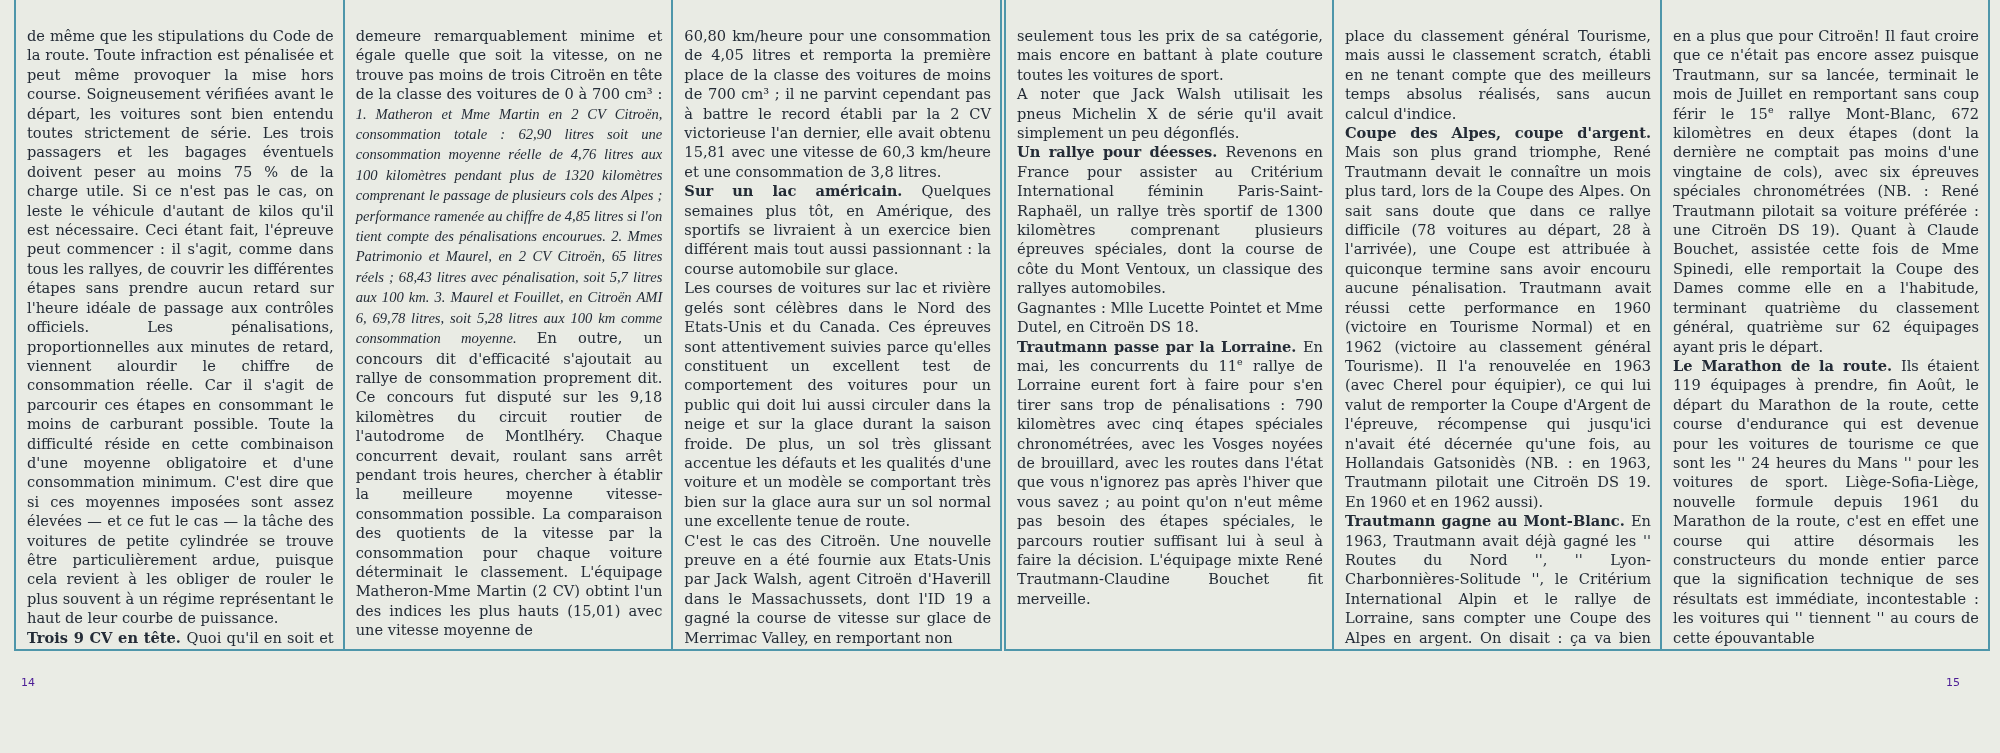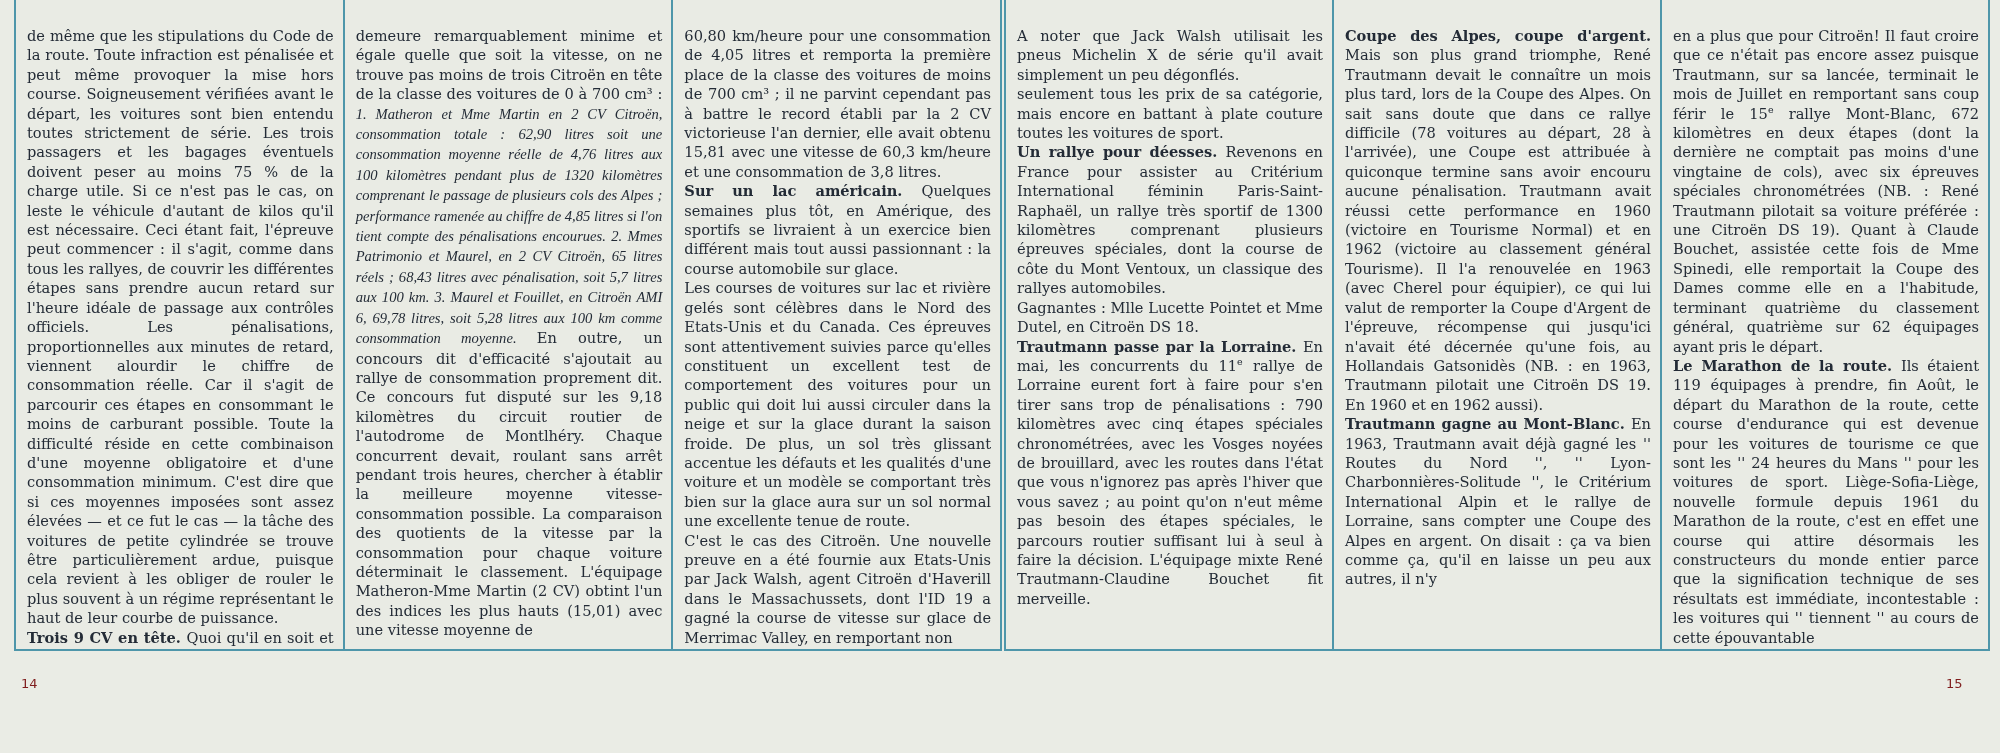--- a/index.html
+++ b/index.html
@@ -33,22 +33,22 @@
   .col + .col{border-left:2px solid #4e96aa;}
   .para{margin:0;}
   .normal{font-style:normal;font-weight:400;}
   .bold{font-weight:700;}
   .italic{font-style:italic;font-family:Liberation Serif, serif;}
   .sup{vertical-align:super;font-size:9.5px;line-height:0;}
   .pagenum{
     position:absolute;
     top:676px;
     font-family:"DejaVu Sans", sans-serif;
-    font-size:13px;
-    color:#7f1d1d;
+    font-size:11px;
+    color:#4c1d95;
   }
   .pagenum-left{left:21px;}
   .pagenum-right{left:1946px;}
 </style>
 </head>
 <body>
 
 <div class="sheet">
 
   <div class="page page-left">
@@ -62,27 +62,28 @@
     <div class="col">
         <div class="para"><span class="normal">60,80 km/heure pour une consommation de 4,05 litres et remporta la première place de la classe des voitures de moins de 700 cm³ ; il ne parvint cependant pas à battre le record établi par la 2 CV victorieuse l'an dernier, elle avait obtenu 15,81 avec une vitesse de 60,3 km/heure et une consommation de 3,8 litres.</span></div>
         <div class="para"><span class="bold">Sur un lac américain. </span><span class="normal">Quelques semaines plus tôt, en Amérique, des sportifs se livraient à un exercice bien différent mais tout aussi passionnant : la course automobile sur glace.</span></div>
         <div class="para"><span class="normal">Les courses de voitures sur lac et rivière gelés sont célèbres dans le Nord des Etats-Unis et du Canada. Ces épreuves sont attentivement suivies parce qu'elles constituent un excellent test de comportement des voitures pour un public qui doit lui aussi circuler dans la neige et sur la glace durant la saison froide. De plus, un sol très glissant accentue les défauts et les qualités d'une voiture et un modèle se comportant très bien sur la glace aura sur un sol normal une excellente tenue de route.</span></div>
         <div class="para"><span class="normal">C'est le cas des Citroën. Une nouvelle preuve en a été fournie aux Etats-Unis par Jack Walsh, agent Citroën d'Haverill dans le Massachussets, dont l'ID 19 a gagné la course de vitesse sur glace de Merrimac Valley, en remportant non</span></div>
       </div>
   </div>
 
   <div class="page page-right">
     <div class="col">
+        <div class="para"><span class="normal">seulement tous les prix de sa catégorie, mais encore en battant à plate couture toutes les voitures de sport.</span></div>
         <div class="para"><span class="normal">A noter que Jack Walsh utilisait les pneus Michelin X de série qu'il avait simplement un peu dégonflés.</span></div>
-        <div class="para"><span class="normal">seulement tous les prix de sa catégorie, mais encore en battant à plate couture toutes les voitures de sport.</span></div>
         <div class="para"><span class="bold">Un rallye pour déesses. </span><span class="normal">Revenons en France pour assister au Critérium International féminin Paris-Saint-Raphaël, un rallye très sportif de 1300 kilomètres comprenant plusieurs épreuves spéciales, dont la course de côte du Mont Ventoux, un classique des rallyes automobiles.</span></div>
         <div class="para"><span class="normal">Gagnantes : Mlle Lucette Pointet et Mme Dutel, en Citroën DS 18.</span></div>
         <div class="para"><span class="bold">Trautmann passe par la Lorraine. </span><span class="normal">En mai, les concurrents du 11</span><span class="sup">e</span><span class="normal"> rallye de Lorraine eurent fort à faire pour s'en tirer sans trop de pénalisations : 790 kilomètres avec cinq étapes spéciales chronométrées, avec les Vosges noyées de brouillard, avec les routes dans l'état que vous n'ignorez pas après l'hiver que vous savez ; au point qu'on n'eut même pas besoin des étapes spéciales, le parcours routier suffisant lui à seul à faire la décision. L'équipage mixte René Trautmann-Claudine Bouchet fit merveille.</span></div>
       </div>
     <div class="col">
+        <div class="para"><span class="normal">place du classement général Tourisme, mais aussi le classement scratch, établi en ne tenant compte que des meilleurs temps absolus réalisés, sans aucun calcul d'indice.</span></div>
         <div class="para"><span class="bold">Coupe des Alpes, coupe d'argent. </span><span class="normal">Mais son plus grand triomphe, René Trautmann devait le connaître un mois plus tard, lors de la Coupe des Alpes. On sait sans doute que dans ce rallye difficile (78 voitures au départ, 28 à l'arrivée), une Coupe est attribuée à quiconque termine sans avoir encouru aucune pénalisation. Trautmann avait réussi cette performance en 1960 (victoire en Tourisme Normal) et en 1962 (victoire au classement général Tourisme). Il l'a renouvelée en 1963 (avec Cherel pour équipier), ce qui lui valut de remporter la Coupe d'Argent de l'épreuve, récompense qui jusqu'ici n'avait été décernée qu'une fois, au Hollandais Gatsonidès (NB. : en 1963, Trautmann pilotait une Citroën DS 19. En 1960 et en 1962 aussi).</span></div>
         <div class="para"><span class="bold">Trautmann gagne au Mont-Blanc. </span><span class="normal">En 1963, Trautmann avait déjà gagné les '' Routes du Nord '', '' Lyon-Charbonnières-Solitude '', le Critérium International Alpin et le rallye de Lorraine, sans compter une Coupe des Alpes en argent. On disait : ça va bien comme ça, qu'il en laisse un peu aux autres, il n'y</span></div>
       </div>
     <div class="col">
         <div class="para"><span class="normal">en a plus que pour Citroën! Il faut croire que ce n'était pas encore assez puisque Trautmann, sur sa lancée, terminait le mois de Juillet en remportant sans coup férir le 15</span><span class="sup">e</span><span class="normal"> rallye Mont-Blanc, 672 kilomètres en deux étapes (dont la dernière ne comptait pas moins d'une vingtaine de cols), avec six épreuves spéciales chronométrées (NB. : René Trautmann pilotait sa voiture préférée : une Citroën DS 19). Quant à Claude Bouchet, assistée cette fois de Mme Spinedi, elle remportait la Coupe des Dames comme elle en a l'habitude, terminant quatrième du classement général, quatrième sur 62 équipages ayant pris le départ.</span></div>
         <div class="para"><span class="bold">Le Marathon de la route. </span><span class="normal">Ils étaient 119 équipages à prendre, fin Août, le départ du Marathon de la route, cette course d'endurance qui est devenue pour les voitures de tourisme ce que sont les '' 24 heures du Mans '' pour les voitures de sport. Liège-Sofia-Liège, nouvelle formule depuis 1961 du Marathon de la route, c'est en effet une course qui attire désormais les constructeurs du monde entier parce que la signification technique de ses résultats est immédiate, incontestable : les voitures qui '' tiennent '' au cours de cette épouvantable</span></div>
       </div>
   </div>
 
   <div class="pagenum pagenum-left">14</div>

